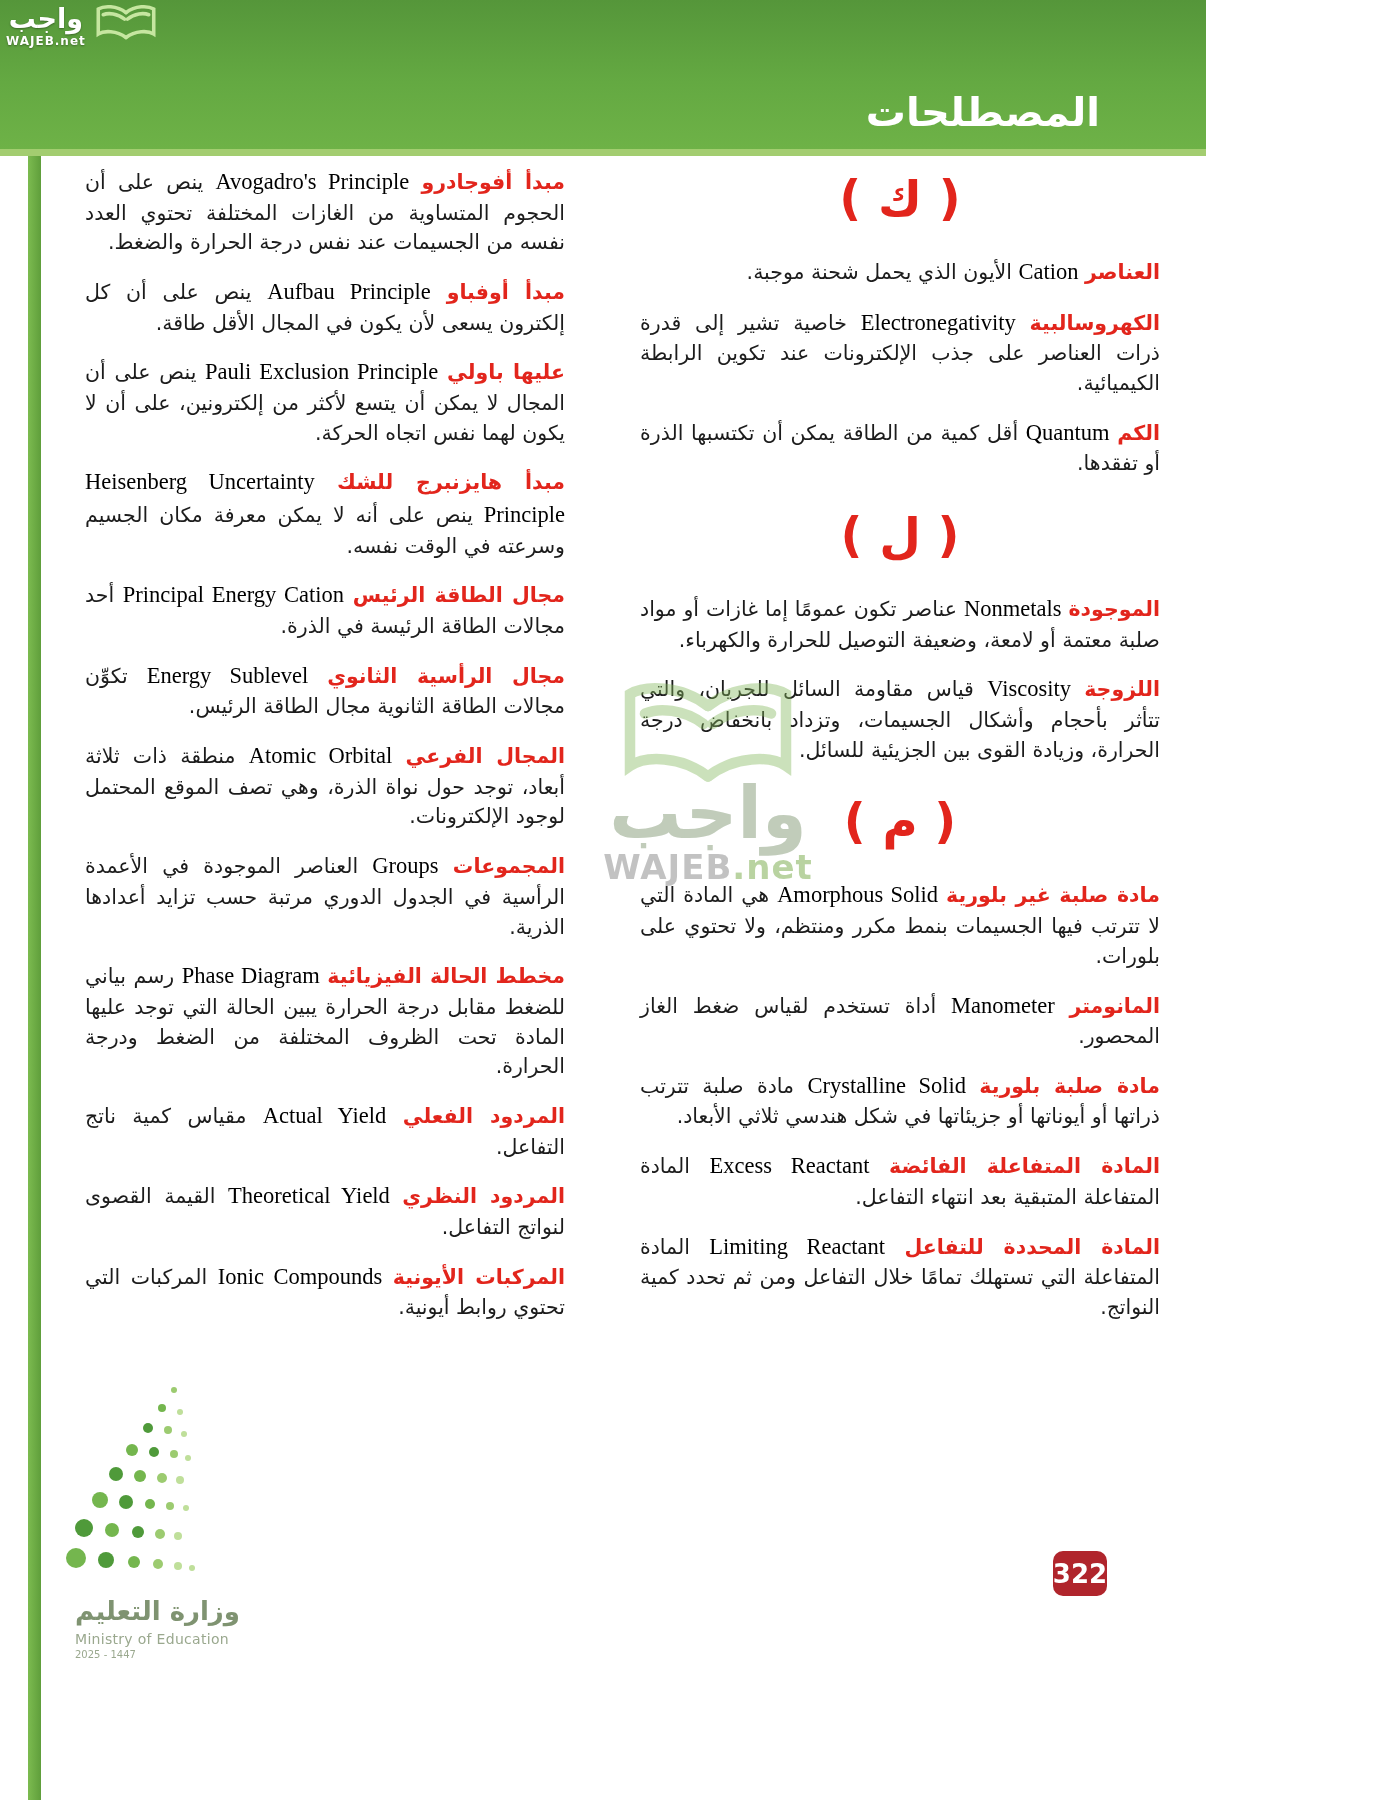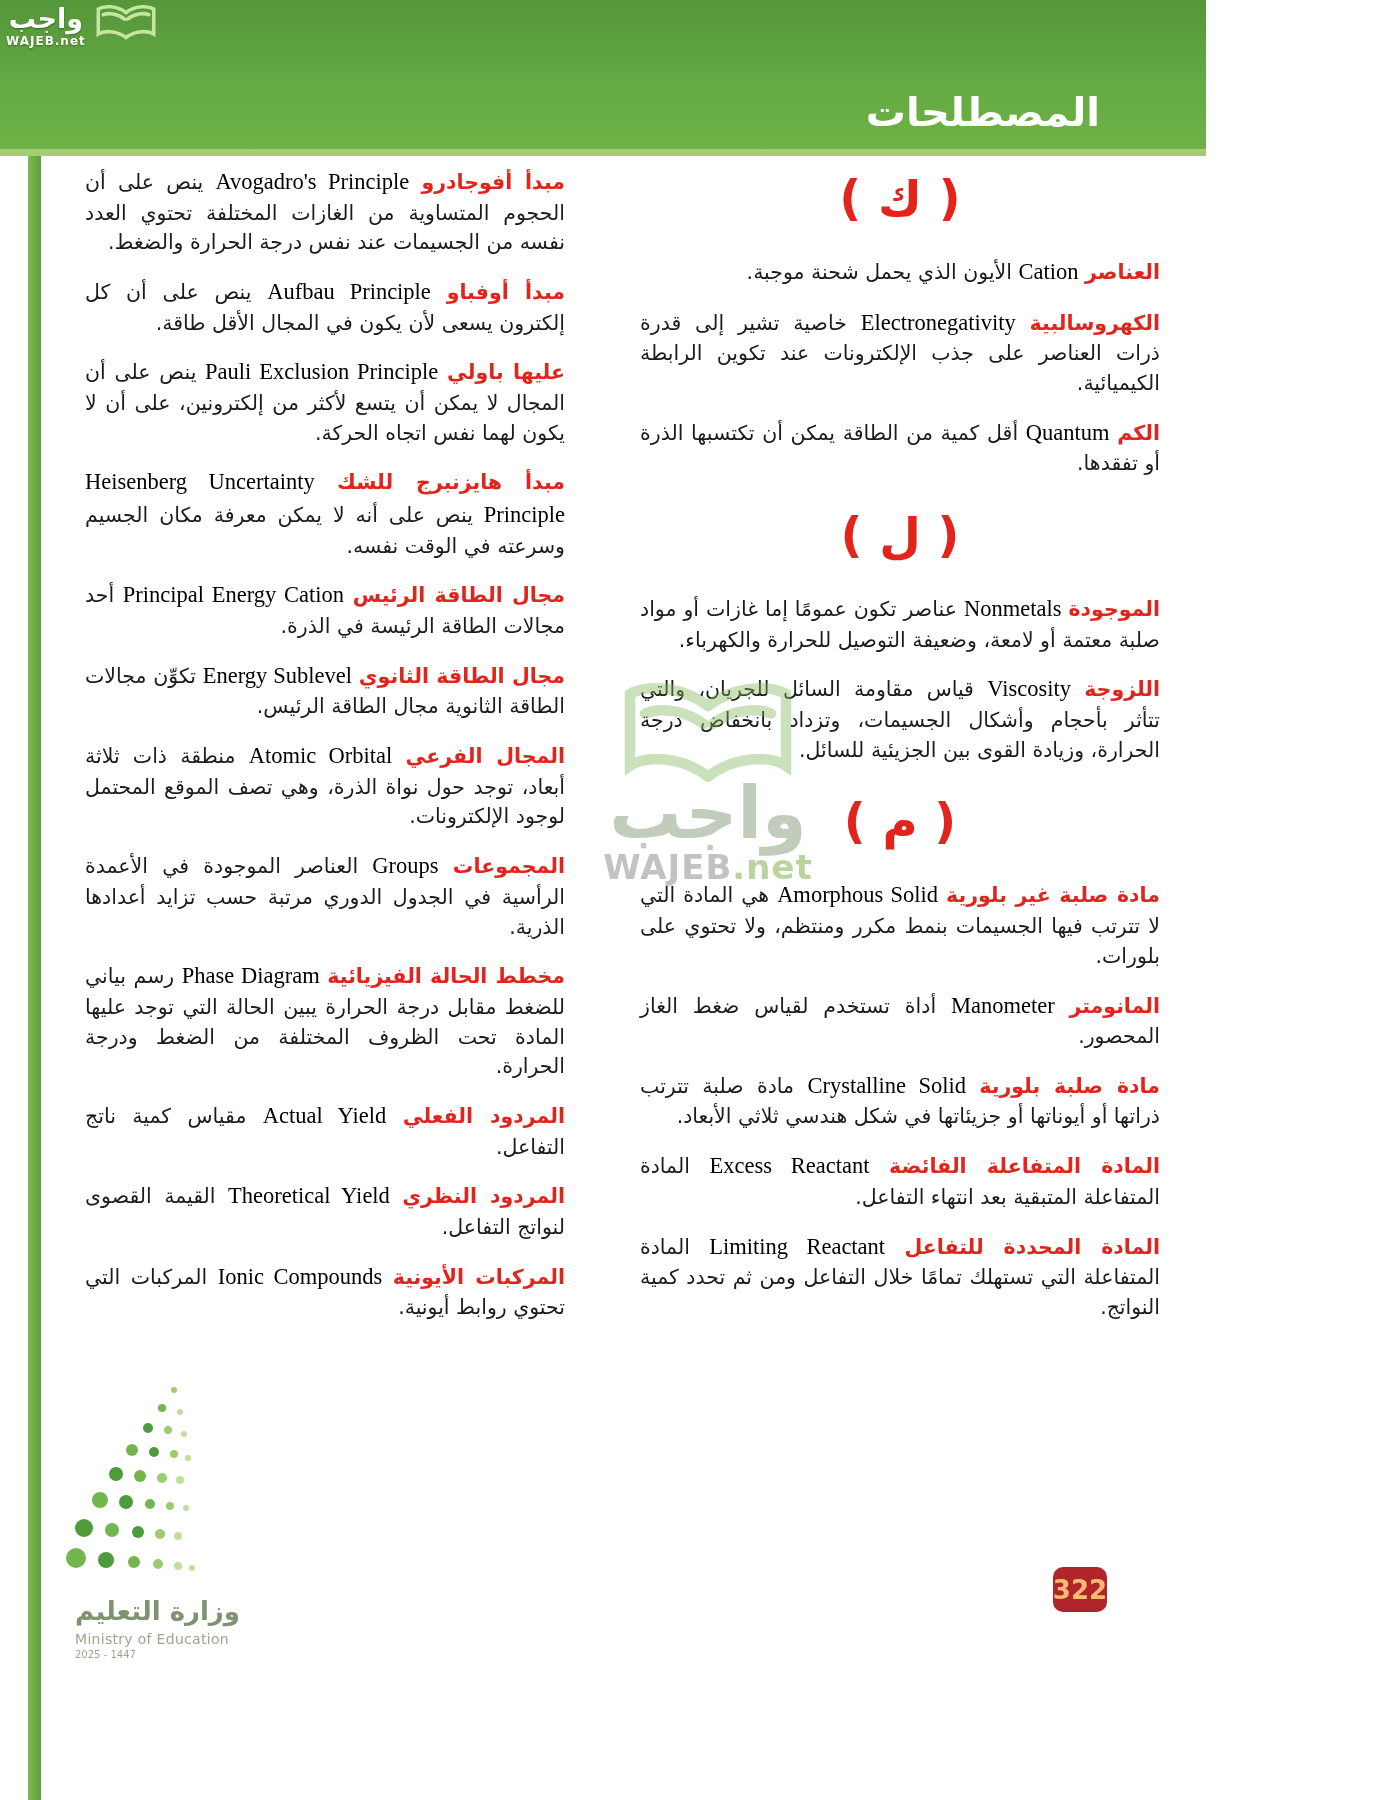--- a/index.html
+++ b/index.html
@@ -138,25 +138,24 @@
   
   .page-badge {
     position: absolute;
     top: 1551px; right: 289px;
     width: 54px; height: 45px;
     background: #b0252c;
     border-radius: 10px;
     display: flex;
     align-items: center;
     justify-content: center;
-    color: #fdba74;
+    color: #ffffff;
     font-size: 26px;
     font-weight: bold;
     z-index: 5;
-    margin-top: 16px;
   }
 </style>
 </head>
 <body>
 
 <header class="topband">
   <h1 class="header-title">المصطلحات</h1>
 </header>
 
 <div class="wajeb-logo">
@@ -193,21 +192,21 @@
       <p class="entry"><b class="term-ar">مادة صلبة بلورية</b> <span class="term-en" dir="ltr">Crystalline Solid</span> <span class="def">مادة صلبة تترتب ذراتها أو أيوناتها أو جزيئاتها في شكل هندسي ثلاثي الأبعاد.</span></p>
       <p class="entry"><b class="term-ar">المادة المتفاعلة الفائضة</b> <span class="term-en" dir="ltr">Excess Reactant</span> <span class="def">المادة المتفاعلة المتبقية بعد انتهاء التفاعل.</span></p>
       <p class="entry"><b class="term-ar">المادة المحددة للتفاعل</b> <span class="term-en" dir="ltr">Limiting Reactant</span> <span class="def">المادة المتفاعلة التي تستهلك تمامًا خلال التفاعل ومن ثم تحدد كمية النواتج.</span></p>
     </section>
   <section class="col col-left" id="col-left">
       <p class="entry"><b class="term-ar">مبدأ أفوجادرو</b> <span class="term-en" dir="ltr">Avogadro's Principle</span> <span class="def">ينص على أن الحجوم المتساوية من الغازات المختلفة تحتوي العدد نفسه من الجسيمات عند نفس درجة الحرارة والضغط.</span></p>
       <p class="entry"><b class="term-ar">مبدأ أوفباو</b> <span class="term-en" dir="ltr">Aufbau Principle</span> <span class="def">ينص على أن كل إلكترون يسعى لأن يكون في المجال الأقل طاقة.</span></p>
       <p class="entry"><b class="term-ar">عليها باولي</b> <span class="term-en" dir="ltr">Pauli Exclusion Principle</span> <span class="def">ينص على أن المجال لا يمكن أن يتسع لأكثر من إلكترونين، على أن لا يكون لهما نفس اتجاه الحركة.</span></p>
       <p class="entry"><b class="term-ar">مبدأ هايزنبرج للشك</b> <span class="term-en" dir="ltr">Heisenberg Uncertainty Principle</span> <span class="def">ينص على أنه لا يمكن معرفة مكان الجسيم وسرعته في الوقت نفسه.</span></p>
       <p class="entry"><b class="term-ar">مجال الطاقة الرئيس</b> <span class="term-en" dir="ltr">Principal Energy Cation</span> <span class="def">أحد مجالات الطاقة الرئيسة في الذرة.</span></p>
-      <p class="entry"><b class="term-ar">مجال الطاقة الثانوي</b> <span class="term-en" dir="ltr">Energy Sublevel</span> <span class="def">تكوِّن مجالات الطاقة الثانوية مجال الطاقة الرئيس.</span></p>
+      <p class="entry"><b class="term-ar">مجال الرأسية الثانوي</b> <span class="term-en" dir="ltr">Energy Sublevel</span> <span class="def">تكوِّن مجالات الطاقة الثانوية مجال الطاقة الرئيس.</span></p>
       <p class="entry"><b class="term-ar">المجال الفرعي</b> <span class="term-en" dir="ltr">Atomic Orbital</span> <span class="def">منطقة ذات ثلاثة أبعاد، توجد حول نواة الذرة، وهي تصف الموقع المحتمل لوجود الإلكترونات.</span></p>
       <p class="entry"><b class="term-ar">المجموعات</b> <span class="term-en" dir="ltr">Groups</span> <span class="def">العناصر الموجودة في الأعمدة الرأسية في الجدول الدوري مرتبة حسب تزايد أعدادها الذرية.</span></p>
       <p class="entry"><b class="term-ar">مخطط الحالة الفيزيائية</b> <span class="term-en" dir="ltr">Phase Diagram</span> <span class="def">رسم بياني للضغط مقابل درجة الحرارة يبين الحالة التي توجد عليها المادة تحت الظروف المختلفة من الضغط ودرجة الحرارة.</span></p>
       <p class="entry"><b class="term-ar">المردود الفعلي</b> <span class="term-en" dir="ltr">Actual Yield</span> <span class="def">مقياس كمية ناتج التفاعل.</span></p>
       <p class="entry"><b class="term-ar">المردود النظري</b> <span class="term-en" dir="ltr">Theoretical Yield</span> <span class="def">القيمة القصوى لنواتج التفاعل.</span></p>
       <p class="entry"><b class="term-ar">المركبات الأيونية</b> <span class="term-en" dir="ltr">Ionic Compounds</span> <span class="def">المركبات التي تحتوي روابط أيونية.</span></p>
     </section>
 </main>
 
 <div class="watermark">

